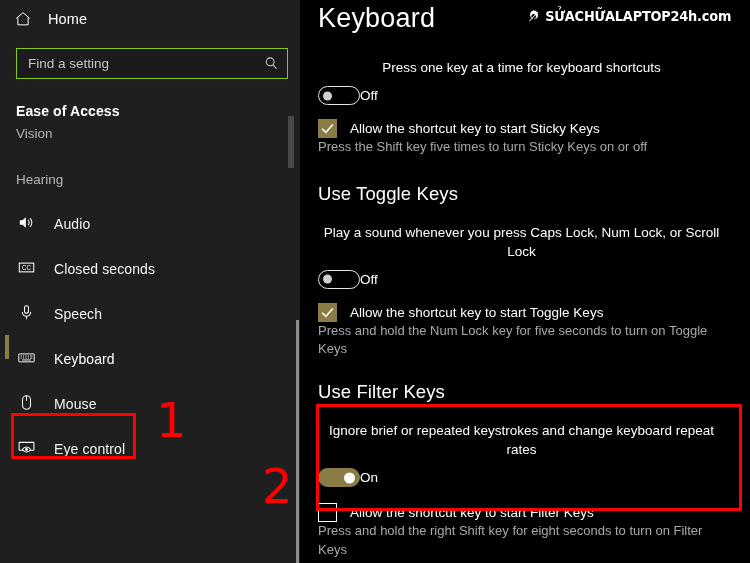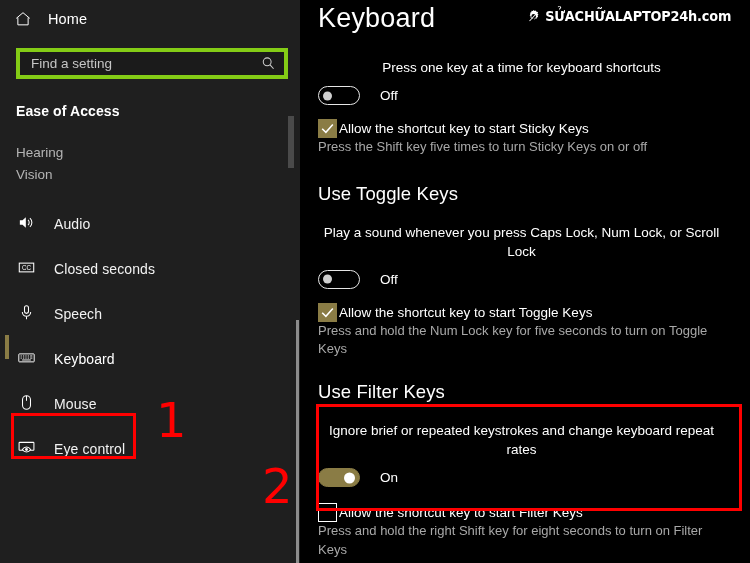--- a/index.html
+++ b/index.html
@@ -41,21 +41,21 @@
   .home-row .icon { width: 18px; height: 18px; display: block; }
   .home-label {
     color: #ffffff;
     font-size: 14.5px;
     letter-spacing: .1px;
   }
 
   .search-wrap {
     margin: 12px 12px 0 16px;
     height: 31px;
-    border: 4px solid #84cc16;
+    border: 1px solid #84cc16;
     background: #1b1b1b;
     display: flex;
     align-items: center;
     padding: 0 8px 0 11px;
   }
   .search-input {
     flex: 1;
     border: none;
     outline: none;
     background: transparent;
@@ -174,21 +174,21 @@
     color: #ffffff;
     font-size: 13.5px;
     line-height: 1.42;
     margin-top: 0;
     text-align: center;
   }
 
   .toggle-row {
     display: flex;
     align-items: center;
-    gap: 20px;
+    gap: 0;
     margin-top: 9px;
   }
   .toggle {
     position: relative;
     width: 42px;
     height: 19px;
     border-radius: 10px;
     flex: 0 0 42px;
   }
   .toggle.off {
@@ -216,21 +216,21 @@
     background: #ffffff;
   }
   .toggle-state {
     color: #ffffff;
     font-size: 13.5px;
   }
 
   .check-row {
     display: flex;
     align-items: center;
-    gap: 2px;
+    gap: 13px;
     margin-top: 14px;
   }
   .checkbox {
     width: 19px; height: 19px;
     flex: 0 0 19px;
     position: relative;
   }
   .checkbox.checked { background: #8a7c45; }
   .checkbox.unchecked {
     background: transparent;
@@ -307,23 +307,23 @@
       <span class="search-icon">
         <svg viewBox="0 0 16 16" width="15" height="15" fill="none" stroke="#cfcfcf" stroke-width="1.1">
           <circle cx="6.6" cy="6.2" r="4.2"></circle>
           <path d="M9.7 9.4 L13.4 13.6"></path>
         </svg>
       </span>
     </div>
 
     <div class="section-title">Ease of Access</div>
 
+    <div class="group-label clipped">Vision</div>
+
     <div class="group-label">Hearing</div>
-
-    <div class="group-label clipped">Vision</div>
 
     <div class="nav-item">
       <span class="nav-icon">
         <svg viewBox="0 0 20 20" width="19" height="19" fill="none" stroke="#ffffff" stroke-width="1.1">
           <path d="M3 7.6 H5.8 L9.3 4.6 V15.4 L5.8 12.4 H3 Z" fill="#ffffff" stroke="none"></path>
           <path d="M11.6 7.2 a3.8 3.8 0 0 1 0 5.6"></path>
           <path d="M13.6 5.3 a6.4 6.4 0 0 1 0 9.4"></path>
         </svg>
       </span>
       <span class="nav-label">Audio</span>

